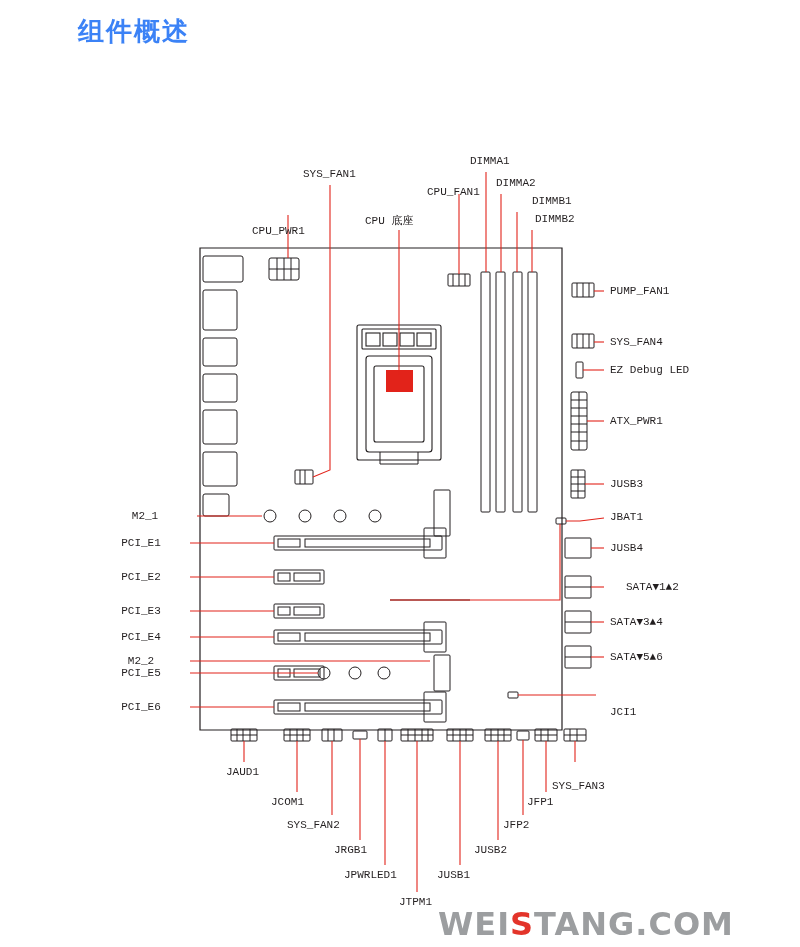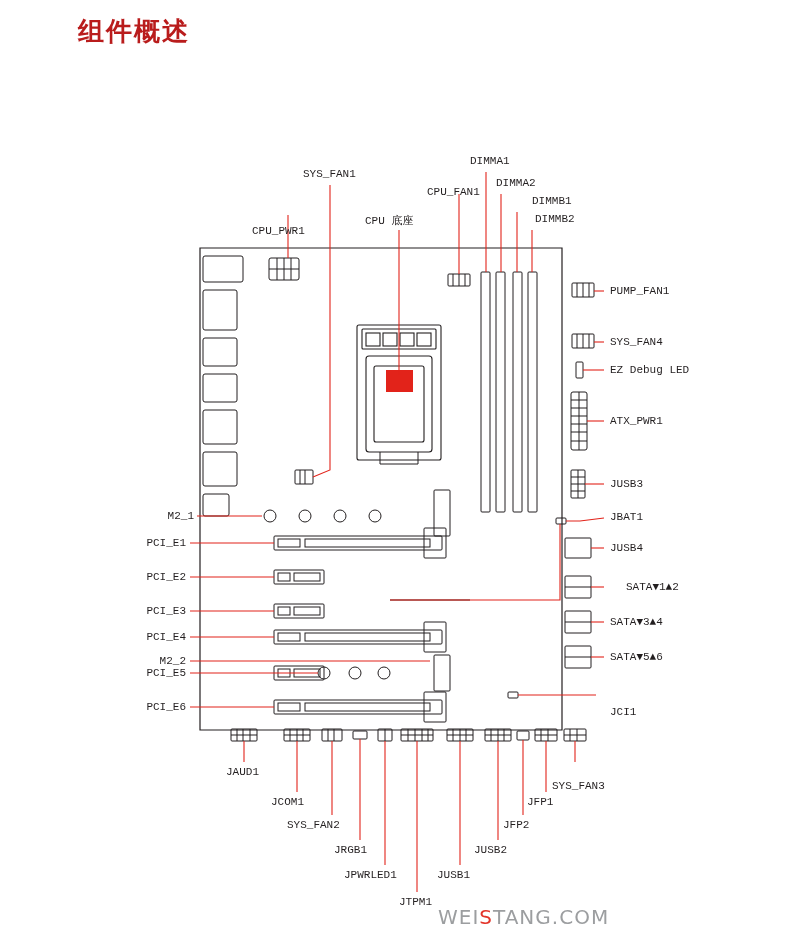--- a/index.html
+++ b/index.html
@@ -15,44 +15,44 @@
     color: #231f20;
     overflow: hidden;
   }
   #page-title {
     position: absolute;
     left: 78px;
     top: 14px;
     font-size: 26px;
     font-weight: bold;
     letter-spacing: 2px;
-    color: #b91c1c;
+    color: #3b82f6;
   }
   .diagram {
     position: absolute;
     left: 0;
     top: 0;
     width: 800px;
     height: 947px;
   }
   .label {
     position: absolute;
     font-size: 11px;
     color: #231f20;
     white-space: nowrap;
     line-height: 13px;
     font-family: Liberation Mono, monospace;
   }
-  .label.right { text-align: right; }
+  .label.right { text-align: center; }
   .watermark {
     position: absolute;
     left: 438px;
     top: 905px;
-    font-size: 20px;
-    font-weight: normal;
+    font-size: 32px;
+    font-weight: bold;
     letter-spacing: 1px;
     color: #9c9ea0;
     font-family: "DejaVu Sans", sans-serif;
   }
   .watermark .red { color: #e3342a; }
   svg { display: block; }
 </style>
 </head>
 <body>
 

